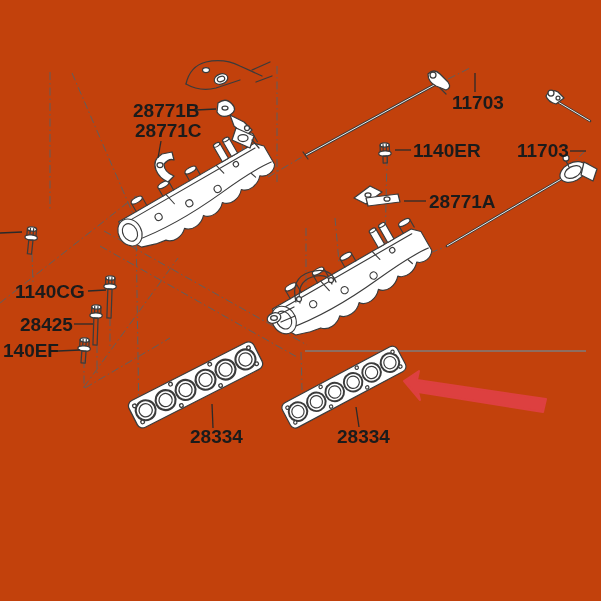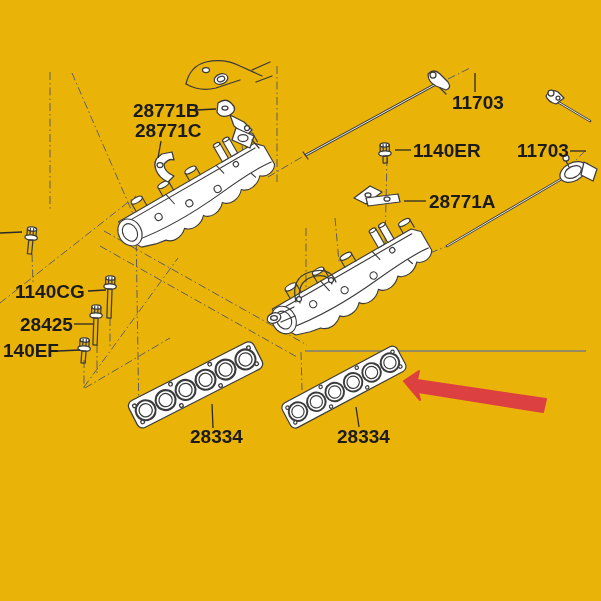--- a/index.html
+++ b/index.html
@@ -1,16 +1,16 @@
 <!DOCTYPE html>
 <html><head>
 <meta charset="utf-8">
 <style>
   html,body{margin:0;padding:0;background:#ffffff;}
-  .stage{position:relative;width:601px;height:601px;background:#eab308;overflow:hidden;
+  .stage{position:relative;width:601px;height:601px;background:#c2410c;overflow:hidden;
          font-family:"Liberation Sans", sans-serif;}
   svg{position:absolute;left:0;top:0;}
   .part-label{font:700 19px "Liberation Sans", sans-serif;fill:#1b1b1b;}
   .art{stroke:#3b3b3b;stroke-width:1.25;fill:none;stroke-linecap:round;stroke-linejoin:round;}
   .leader{stroke:#2a2a2a;stroke-width:1.3;fill:none;}
   .phantom{stroke:#5f5f5f;stroke-width:1;fill:none;stroke-dasharray:8 3 1.5 3;}
   .cutline{stroke:#7d7d7d;stroke-width:1.4;fill:none;}
   .rodcore{stroke:#ffffff;stroke-width:0.9;fill:none;}
   .rod{stroke:#3b3b3b;stroke-width:2.6;fill:none;stroke-linecap:round;}
 </style>

